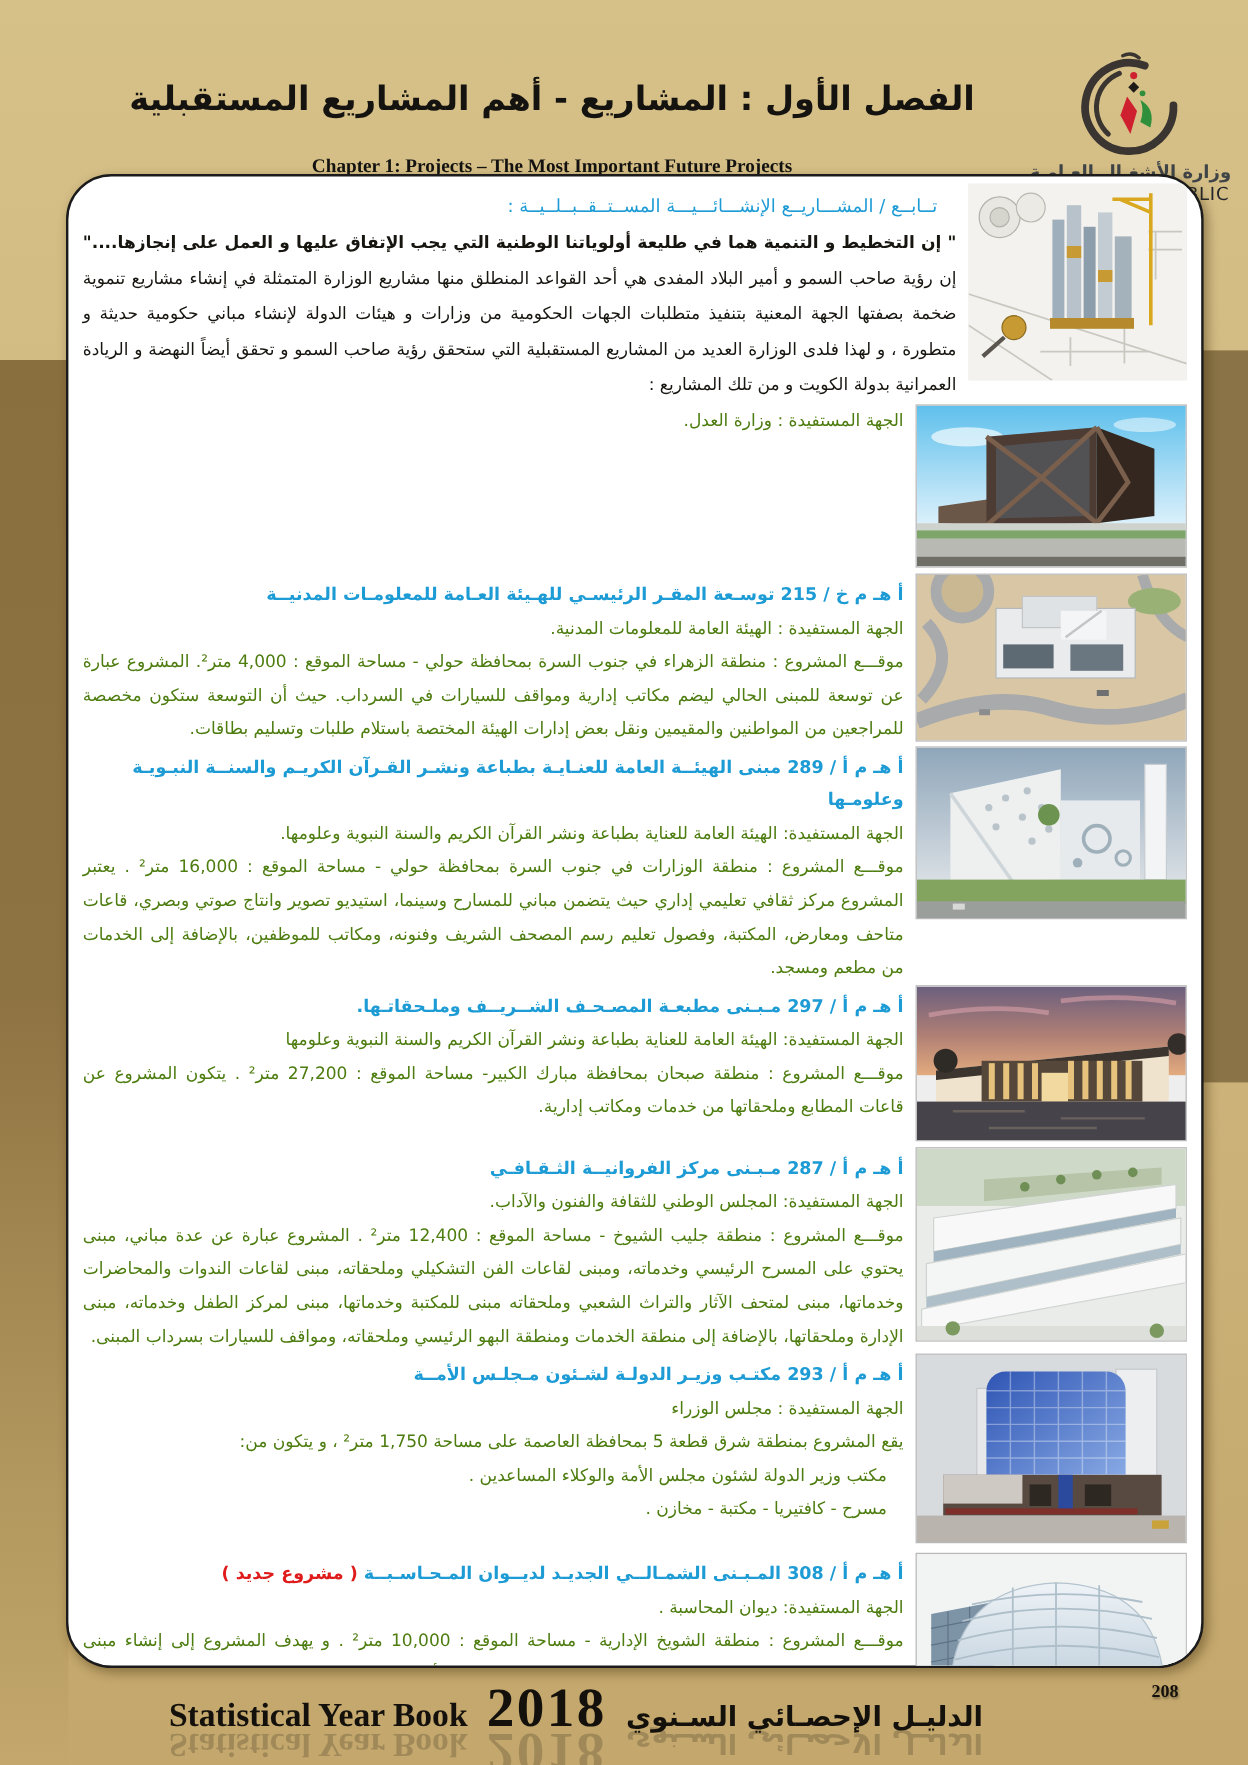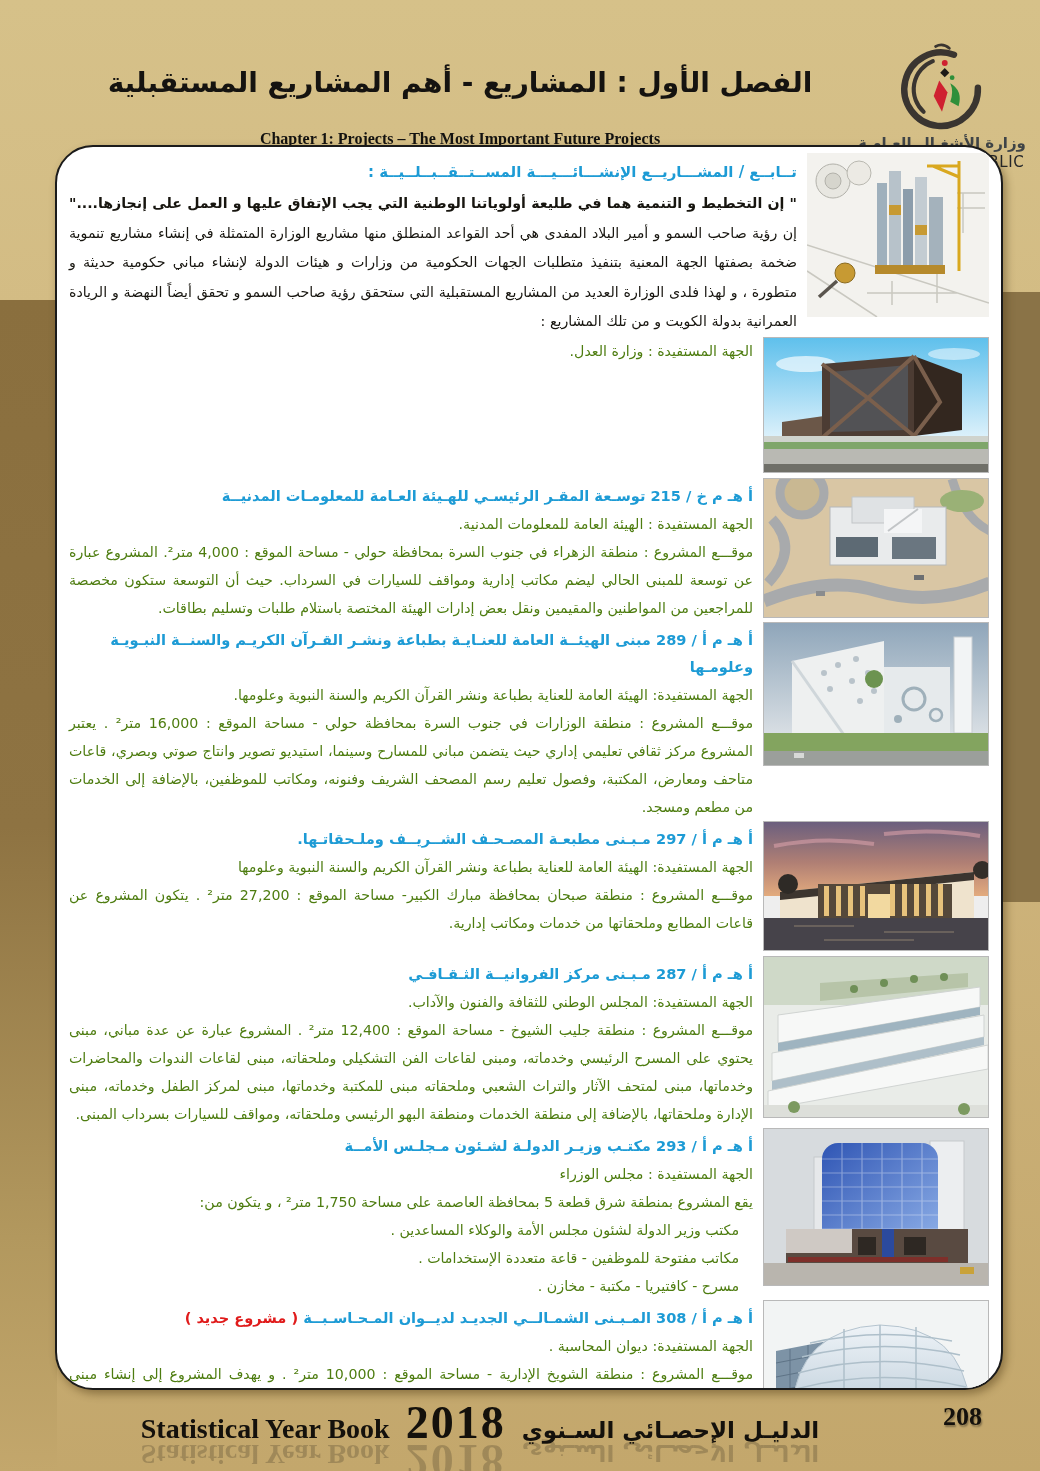--- a/index.html
+++ b/index.html
@@ -30,40 +30,40 @@
     background:#ffffff; border:2px solid #1b1b1b; border-radius:38px;
     box-shadow:3px 4px 9px rgba(70,50,15,.45);
     padding:6px 12px 4px 12px; overflow:hidden; }
 
   .row { display:flex; gap:10px; align-items:flex-start; }
   .txt { flex:1 1 auto; direction:rtl; }
   .photo { flex:0 0 226px; margin:0; border:1px solid #b9b9b9; background:#eee; overflow:hidden; }
   .photo svg { display:block; }
   .iphoto { flex:0 0 182px; border:none; }
 
-  .intro-head { color:#1d9bd5; font-weight:bold; font-size:15px; line-height:30px; margin:4px 0 2px; text-align:right; }
+  .intro-head { color:#1d9bd5; font-weight:normal; font-size:15px; line-height:30px; margin:4px 16px 2px; text-align:right; }
   .intro-par { margin:0; font-size:14.2px; line-height:29.5px; text-align:justify; color:#17150f; }
   .intro-par strong { font-weight:bold; }
 
   .project { margin:0; }
   .phead { color:#1d9bd5; font-weight:bold; font-size:14.6px; line-height:27px; margin:4px 0 1px; text-align:right; }
   .phead .red { color:#e01b1b; }
   .pline { margin:0; font-size:14.2px; line-height:28px; text-align:justify; color:#4d7c0f; }
   .pline.sub { padding-right:14px; }
 
   
   .footer { position:absolute; left:0; top:1390px; width:1040px; height:81px; overflow:hidden;padding-left:45px; }
   .f-line { position:absolute; left:150px; top:6px; width:660px; display:flex;
     justify-content:center; align-items:baseline; gap:16px; white-space:nowrap; }
   .f-en { font-family:"Liberation Serif", serif; font-weight:bold; font-size:28px; color:#14110c; }
   .f-year { font-family:"Liberation Serif", serif; font-weight:bold; font-size:46px; color:#14110c; letter-spacing:2px; }
   .f-ar { font-weight:bold; font-size:23px; color:#14110c; }
   .f-line.mirror { top:44px; transform:scaleY(-1); opacity:.20; filter:blur(.6px); }
   .f-page { position:absolute; right:58px; top:12px; font-family:"Liberation Serif", serif;
-    font-weight:bold; font-size:26px; color:#14110c; text-shadow:1px 2px 2px rgba(0,0,0,.35); }
+    font-weight:bold; font-size:15px; color:#14110c; text-shadow:1px 2px 2px rgba(0,0,0,.35); }
 </style>
 </head>
 <body>
 
 <div class="band-left"></div>
 <div class="band-right"></div>
 
 <div class="header">
   <div class="h-ar">الفصل الأول : المشاريع - أهم المشاريع المستقبلية</div>
   <div class="h-en">Chapter 1: Projects – The Most Important Future Projects</div>
@@ -283,21 +283,20 @@
       </svg>
     </figure>
   </div>
 
   <div class="row project" style="min-height:166px">
     <div class="txt">
       <h3 class="phead"><span>أ هـ م أ /  293 مكتـب وزيـر الدولـة لشـئون مـجلـس الأمــة</span></h3>
       <p class="pline">الجهة المستفيدة : مجلس الوزراء</p>
       <p class="pline">يقع المشروع بمنطقة شرق قطعة 5 بمحافظة العاصمة على مساحة 1,750 متر² ، و يتكون من:</p>
       <p class="pline sub">مكتب وزير الدولة لشئون مجلس الأمة والوكلاء المساعدين  .</p>
-      <p class="pline sub">مكاتب مفتوحة للموظفين -  قاعة متعددة الإستخدامات .</p>
       <p class="pline sub">مسرح  -  كافتيريا  -  مكتبة  -  مخازن .</p>
     </div>
     <figure class="photo">
       <svg width="226" height="156" viewBox="0 0 226 156" preserveAspectRatio="none">
         <defs>
             <linearGradient id="glass6" x1="0" y1="0" x2="1" y2="1">
           <stop offset="0" stop-color="#2f55b4"></stop>
               <stop offset="1" stop-color="#8fb0e8"></stop>
             </linearGradient>
           </defs>

